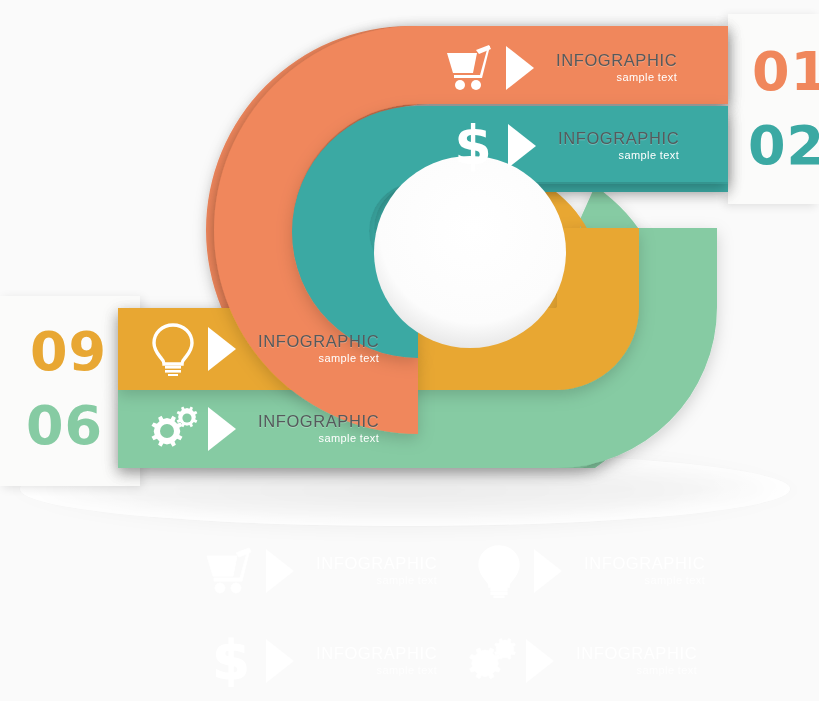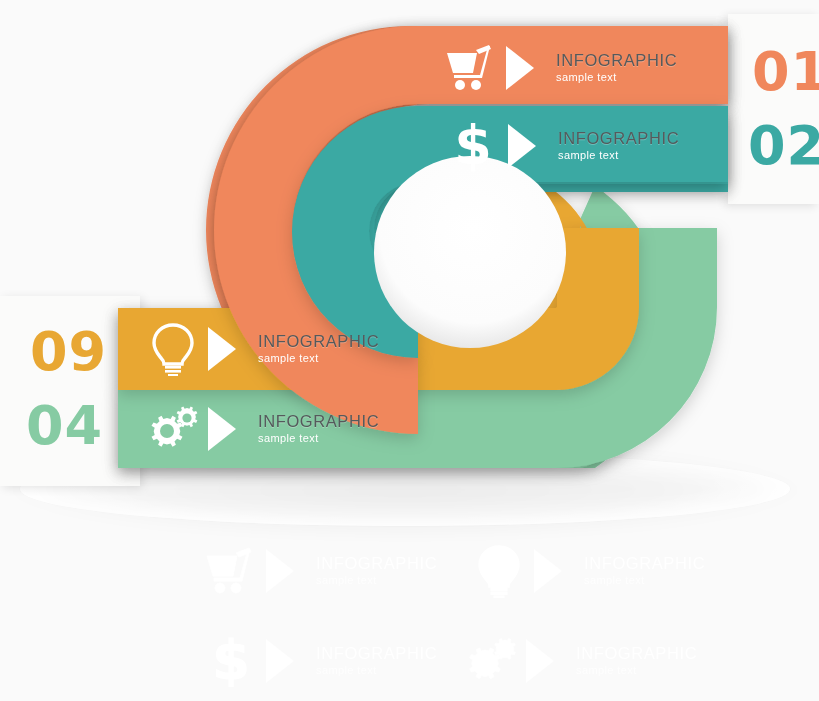--- a/index.html
+++ b/index.html
@@ -49,21 +49,21 @@
     border-top:22px solid transparent;
     border-bottom:22px solid transparent;
     border-left:28px solid #ffffff;
   }
   .labels{margin-left:22px;line-height:1.08;}
   .lbl-main{
     font-size:16.5px;letter-spacing:0.6px;color:#555a5c;font-weight:400;
     text-shadow:0 1px 0 rgba(255,255,255,0.25);
   }
   .lbl-sub{
-    font-size:11px;letter-spacing:0.4px;color:#ffffff;text-align:left;
+    font-size:11px;letter-spacing:0.4px;color:#ffffff;text-align:right;
     margin-top:3px;
   }
 
   
   .num{
     position:absolute;font-size:54px;font-weight:700;letter-spacing:1px;
     font-family:"DejaVu Sans", sans-serif;
   }
   #num01{left:752px;top:40px;color:#f0875c;}
   #num02{left:748px;top:114px;color:#3ba9a3;}
@@ -477,21 +477,21 @@
     <div class="arrow"></div>
     <div class="labels">
       <div class="lbl-main">INFOGRAPHIC</div>
       <div class="lbl-sub">sample text</div>
     </div>
   </div>
 
   <div class="num" id="num01">01</div>
   <div class="num" id="num02">02</div>
   <div class="num" id="num03">09</div>
-  <div class="num" id="num04">04</div>
+  <div class="num" id="num04">06</div>
 
   <div id="ghost">
 
     <div class="ghost-cell" style="left:200px;top:14px;">
       <div class="icon-box">
         <svg width="56" height="50" viewBox="0 0 56 50">
           <path d="M4,10 L34,10 L30,30 L10,30 Z" fill="#fff"></path>
           <path d="M33,7 L46,2 L48,6 L36,11 Z" fill="#fff"></path>
           <path d="M45,3 L47,3 L39,35 L11,35 L11,32 L37,32 Z" fill="#fff"></path>
           <circle cx="17" cy="42" r="5" fill="#fff"></circle>

